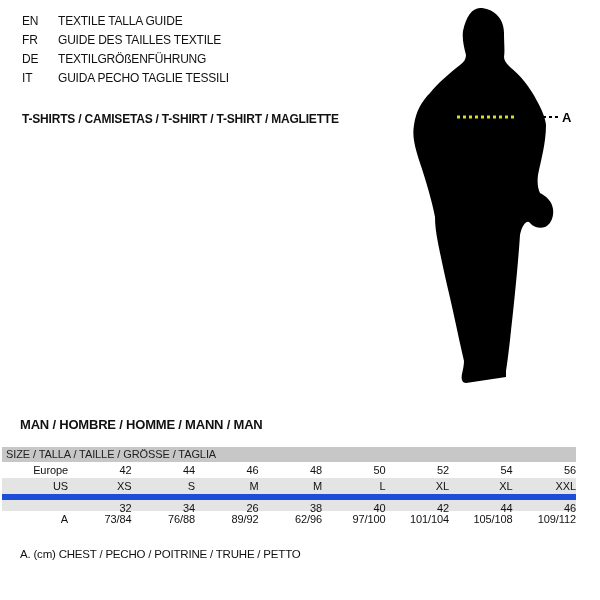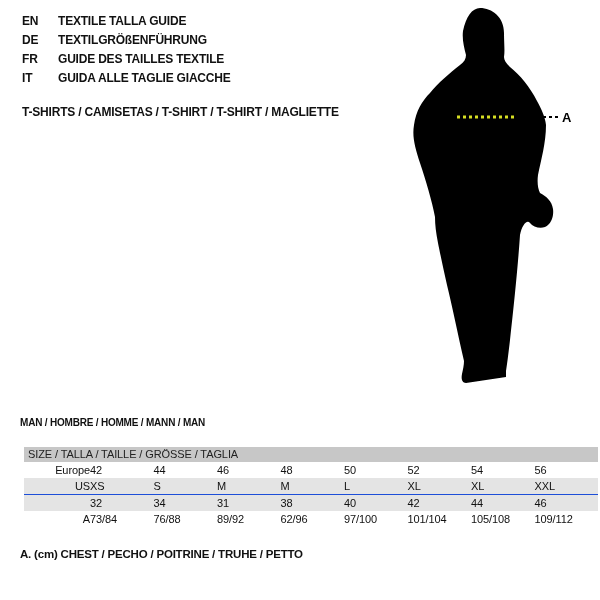--- a/index.html
+++ b/index.html
@@ -14,72 +14,72 @@
     position:relative;
     background:#fff;
     font-family:"Liberation Sans",sans-serif;
     color:var(--ink);
     overflow:hidden;
   }
   .abs{position:absolute;}
 
   
   .lang-list{left:22px;top:12px;}
-  .lang-row{display:flex;line-height:19px;font-weight:700;font-size:12px;letter-spacing:-0.2px;}
+  .lang-row{display:flex;line-height:19px;font-weight:400;font-size:12px;letter-spacing:-0.2px;}
   .lang-code{width:36px;flex:0 0 36px;}
 
   
-  .categories{left:22px;top:103px;font-weight:700;font-size:12px;line-height:19px;letter-spacing:-0.2px;}
+  .categories{left:22px;top:110px;font-weight:700;font-size:12px;line-height:19px;letter-spacing:-0.2px;}
 
   
   .figure-svg{left:400px;top:5px;width:200px;height:390px;}
   .silhouette{fill:#000;}
   .chest-line{stroke:var(--dash-color);stroke-width:3;stroke-dasharray:3 3;fill:none;}
   .pointer-line{stroke:#000;stroke-width:2;stroke-dasharray:3 3;fill:none;}
   .measure-label{font-family:"Liberation Sans",sans-serif;font-size:13px;font-weight:600;fill:#000;}
 
   
-  .man-label{left:20px;top:417px;font-weight:700;font-size:10px;letter-spacing:-0.2px;}
+  .man-label{left:20px;top:417px;font-weight:700;font-size:13px;letter-spacing:-0.2px;}
 
   
-  .size-table{left:24px;top:447px;width:574px;font-size:11px;letter-spacing:-0.1px;}
+  .size-table{left:2px;top:447px;width:574px;font-size:11px;letter-spacing:-0.1px;}
   .tbl-header{
     background:var(--header-bg);
     height:15px;line-height:15px;
     padding-left:4px;
     color:#222;
   }
   .tbl-row{display:flex;height:16px;line-height:16px;}
   .tbl-row.shaded{background:var(--stripe-bg);}
-  .tbl-row.shaded + .tbl-row.shaded{border-top:1px solid #1d4ed8;height:17px;line-height:16px;}
+  .tbl-row.shaded + .tbl-row.shaded{border-top:6px solid #1d4ed8;height:17px;line-height:16px;}
   .tbl-label{flex:0 0 66px;padding-left:4px;text-align:right;}
-  .tbl-cell{flex:1 1 0;text-align:left;}
+  .tbl-cell{flex:1 1 0;text-align:right;}
 
   
-  .footnote{left:20px;top:548px;font-weight:700;font-size:11.5px;letter-spacing:-0.2px;}
+  .footnote{left:20px;top:548px;font-weight:400;font-size:11.5px;letter-spacing:-0.2px;}
 </style>
 </head>
 <body>
 
 <div class="abs lang-list">
   <div class="lang-row">
     <span class="lang-code">EN</span>
     <span class="lang-label">TEXTILE TALLA GUIDE</span>
   </div>
   <div class="lang-row">
+    <span class="lang-code">FR</span>
+    <span class="lang-label">GUIDE DES TAILLES TEXTILE</span>
+  </div>
+  <div class="lang-row">
     <span class="lang-code">DE</span>
     <span class="lang-label">TEXTILGRÖßENFÜHRUNG</span>
   </div>
   <div class="lang-row">
-    <span class="lang-code">FR</span>
-    <span class="lang-label">GUIDE DES TAILLES TEXTILE</span>
-  </div>
-  <div class="lang-row">
     <span class="lang-code">IT</span>
-    <span class="lang-label">GUIDA ALLE TAGLIE GIACCHE</span>
+    <span class="lang-label">GUIDA PECHO TAGLIE TESSILI</span>
   </div>
 </div>
 
 <div class="abs categories">
   <div>T-SHIRTS / CAMISETAS / T-SHIRT / T-SHIRT / MAGLIETTE</div>
 </div>
 
 <svg class="abs figure-svg" viewBox="0 0 200 390" xmlns="http://www.w3.org/2000/svg">
   <path class="silhouette" d="
     M 80 3
@@ -142,21 +142,21 @@
     <span class="tbl-cell">L</span>
     <span class="tbl-cell">XL</span>
     <span class="tbl-cell">XL</span>
     <span class="tbl-cell">XXL</span>
   </div>
 
   <div class="tbl-row shaded">
     <span class="tbl-label"></span>
     <span class="tbl-cell">32</span>
     <span class="tbl-cell">34</span>
-    <span class="tbl-cell">31</span>
+    <span class="tbl-cell">26</span>
     <span class="tbl-cell">38</span>
     <span class="tbl-cell">40</span>
     <span class="tbl-cell">42</span>
     <span class="tbl-cell">44</span>
     <span class="tbl-cell">46</span>
   </div>
 
   <div class="tbl-row">
     <span class="tbl-label">A</span>
     <span class="tbl-cell">73/84</span>

